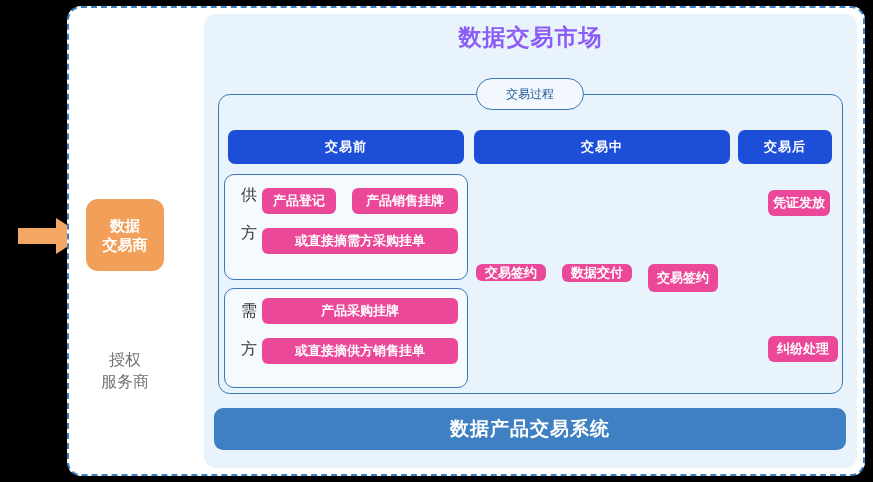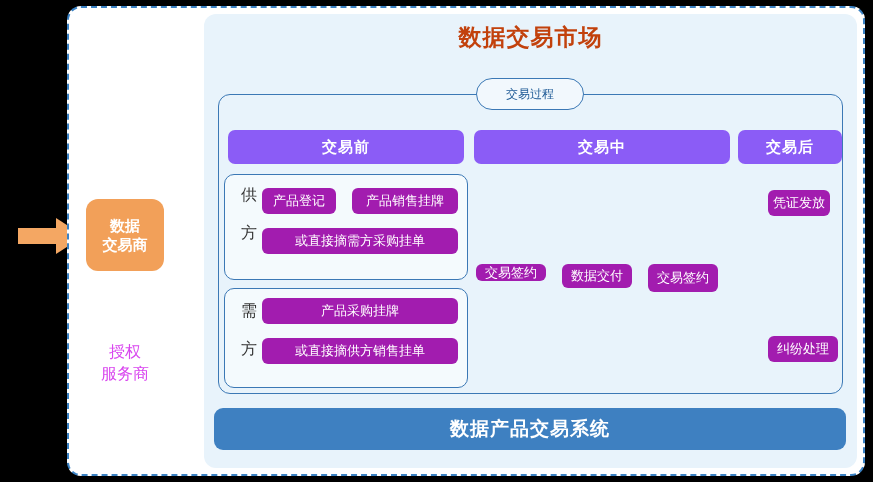--- a/index.html
+++ b/index.html
@@ -40,21 +40,21 @@
     background: #e8f3fb;
     border-radius: 12px;
   }
   .market-title {
     position: absolute;
     left: 0; top: 22px;
     width: 653px;
     text-align: center;
     font-size: 23px;
     font-weight: bold;
-    color: #c2410c;
+    color: #8b5cf6;
     letter-spacing: 1px;
   }
 
   
   .process-group {
     position: absolute;
     left: 218px; top: 94px;
     width: 625px; height: 300px;
     box-sizing: border-box;
     border: 1.4px solid #3b78b5;
@@ -72,33 +72,33 @@
     display: flex;
     align-items: center;
     justify-content: center;
     font-size: 12px;
     color: #1e5a96;
   }
 
   
   .teal-bar {
     position: absolute;
-    background: #8b5cf6;
+    background: #1d4ed8;
     border-radius: 7px;
     display: flex;
     align-items: center;
     justify-content: center;
     color: #ffffff;
-    font-size: 15px;
+    font-size: 13px;
     font-weight: bold;
     letter-spacing: 1px;
   }
   #bar-pre  { left: 228px; top: 130px; width: 236px; height: 34px; }
   #bar-mid  { left: 474px; top: 130px; width: 256px; height: 34px; }
-  #bar-post { left: 738px; top: 130px; width: 104px;  height: 34px; }
+  #bar-post { left: 738px; top: 130px; width: 94px;  height: 34px; }
 
   
   .party-card {
     position: absolute;
     box-sizing: border-box;
     border: 1.3px solid #3b78b5;
     border-radius: 10px;
     background: #f4fafd;
   }
   #card-supply { left: 224px; top: 174px; width: 244px; height: 106px; }
@@ -110,38 +110,38 @@
     width: 28px;
     text-align: center;
     font-size: 16px;
     color: #333333;
     font-family: "Liberation Serif", "DejaVu Serif", serif;
   }
 
   
   .blue-box {
     position: absolute;
-    background: #a21caf;
+    background: #ec4899;
     border-radius: 6px;
     display: flex;
     align-items: center;
     justify-content: center;
     color: #ffffff;
     font-size: 13px;
-    font-weight: normal;
+    font-weight: bold;
     white-space: nowrap;
   }
   #b-reg    { left: 262px; top: 188px; width: 74px;  height: 26px; }
   #b-sell   { left: 352px; top: 188px; width: 106px; height: 26px; }
   #b-pickbuy{ left: 262px; top: 228px; width: 196px; height: 26px; }
   #b-buy    { left: 262px; top: 298px; width: 196px; height: 26px; }
   #b-picksell{left: 262px; top: 338px; width: 196px; height: 26px; }
 
   #b-sign   { left: 476px; top: 264px; width: 70px;  height: 17px; }
-  #b-deliver{ left: 562px; top: 264px; width: 70px;  height: 24px; }
+  #b-deliver{ left: 562px; top: 264px; width: 70px;  height: 18px; }
   #b-settle { left: 648px; top: 264px; width: 70px;  height: 28px; }
   #b-cert   { left: 768px; top: 190px; width: 62px;  height: 26px; }
   #b-dispute{ left: 768px; top: 336px; width: 70px;  height: 26px; }
 
   
   .system-bar {
     position: absolute;
     left: 214px; top: 408px;
     width: 632px; height: 42px;
     background: #3e80c1;
@@ -169,25 +169,25 @@
     justify-content: center;
     color: #ffffff;
     font-size: 15px;
     font-weight: bold;
     line-height: 1.28;
   }
   .trader-node span { display: block; }
 
   .auth-label {
     position: absolute;
-    left: 72px; top: 341px;
+    left: 72px; top: 349px;
     width: 106px;
     text-align: center;
     font-size: 16px;
-    color: #d946ef;
+    color: #737373;
     line-height: 1.35;
   }
   .auth-label span { display: block; }
 
   
   #wires {
     position: absolute;
     left: 0; top: 0;
     width: 873px; height: 482px;
     pointer-events: none;

